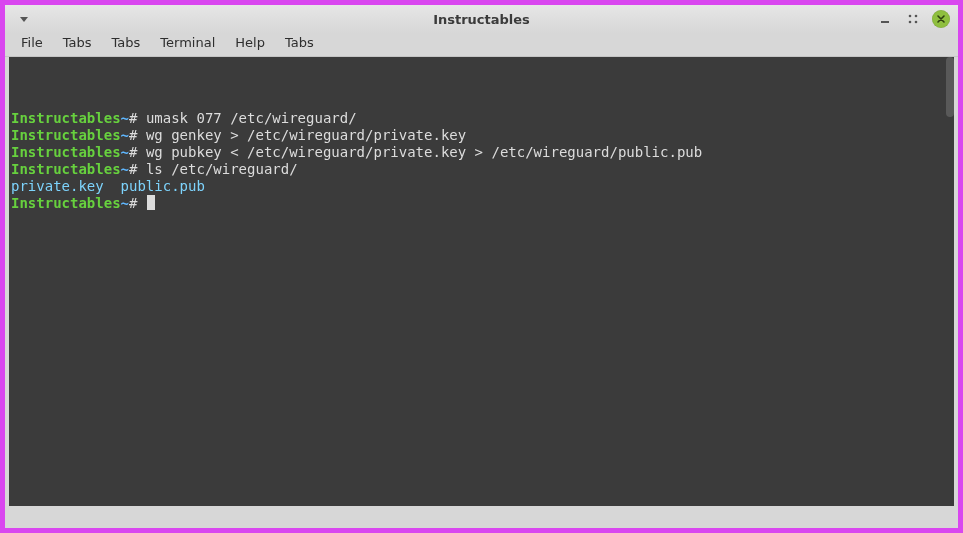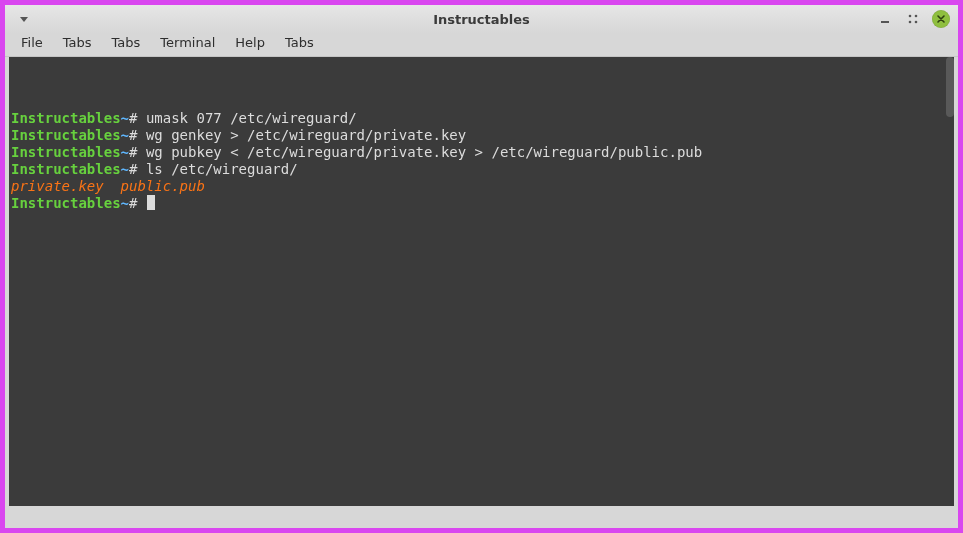--- a/index.html
+++ b/index.html
@@ -79,21 +79,21 @@
     line-height: 17px;
     padding: 2px 2px;
     white-space: pre;
     overflow: hidden;
     position: relative;
   }
   .prompt-host { color: #67d13e; font-weight: bold; }
   .prompt-tilde { color: #5fb7ff; font-weight: bold; }
   .prompt-hash { color: #dcdcdc; }
   .cmd { color: #dcdcdc; }
-  .output { color: #f97316; font-style: italic; }
+  .output { color: #7dd3fc; }
   .cursor-block {
     display:inline-block;
     width: 8px; height: 15px;
     background: #dcdcdc;
     vertical-align: -2px;
     margin-left: 1px;
   }
   .scroll-handle {
     position:absolute;
     right: 0; top: 0;

